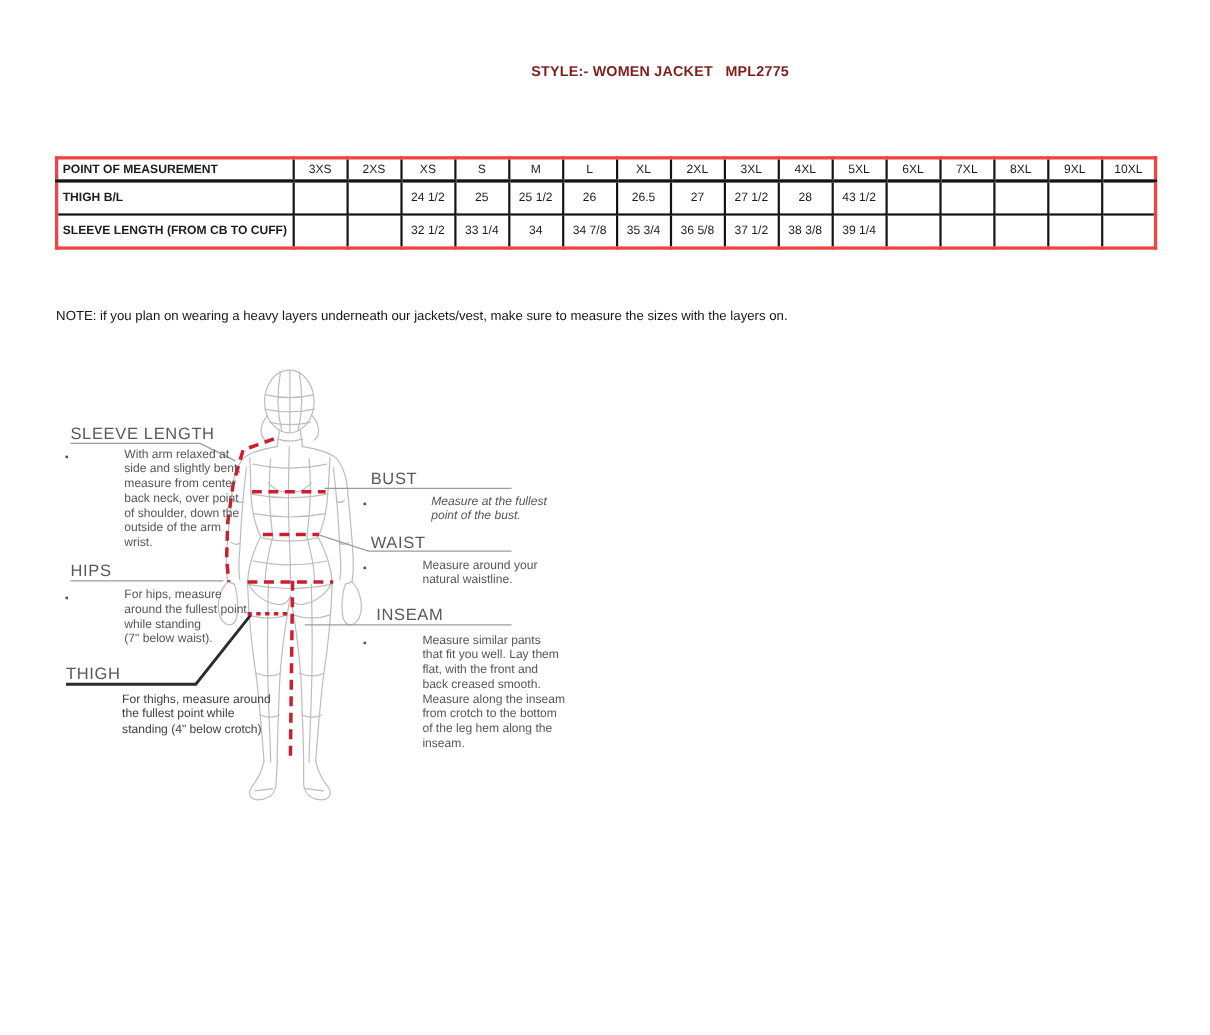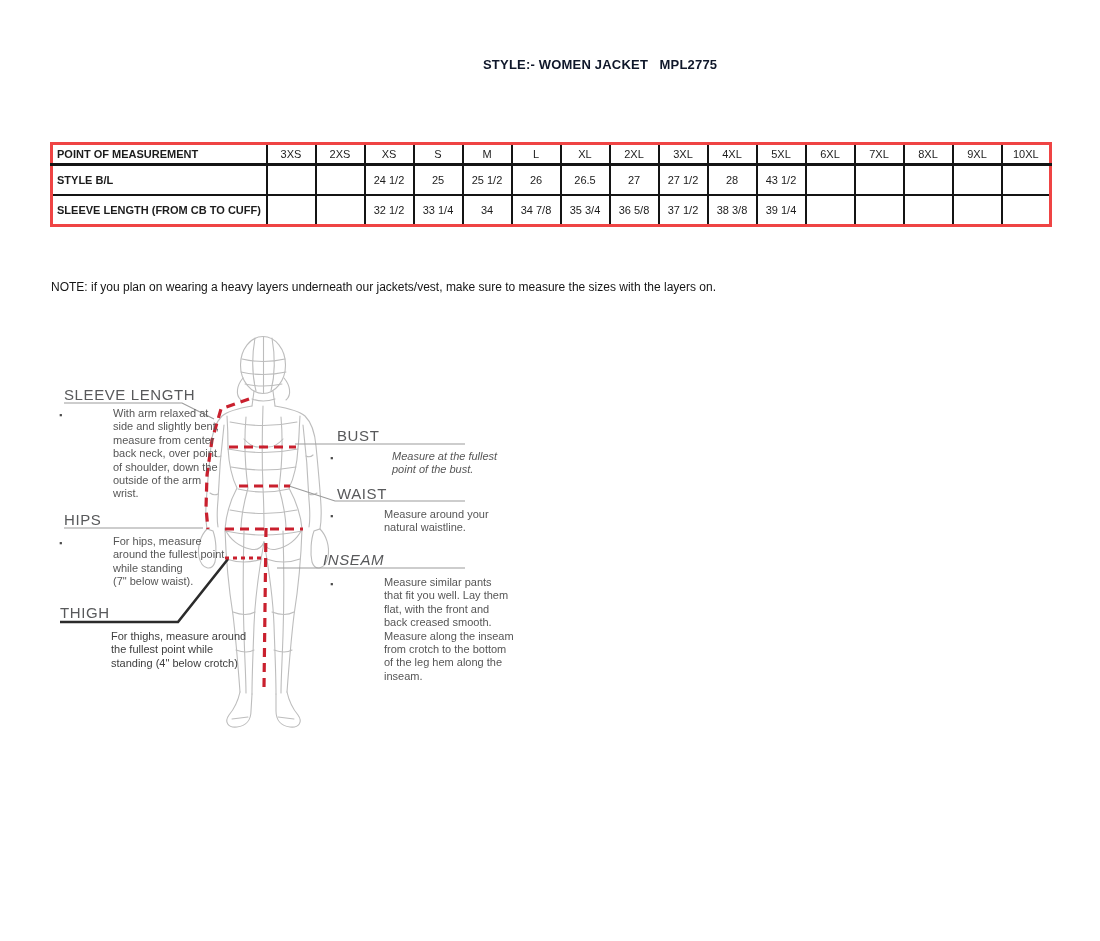--- a/index.html
+++ b/index.html
@@ -1,21 +1,21 @@
 <!DOCTYPE html>
 <html><head>
 <meta charset="utf-8">
 <style>
   html,body{margin:0;padding:0;}
   body{
     width:1100px;height:941px;background:#ffffff;position:relative;
     font-family:"Liberation Sans",sans-serif;color:#111;overflow:hidden;
   }
   .abs{position:absolute;}
-  #title{left:483px;top:57px;font-weight:bold;font-size:13px;letter-spacing:.2px;white-space:pre;color:#0f172a;text-align:right;}
+  #title{left:483px;top:57px;font-weight:bold;font-size:13px;letter-spacing:.2px;white-space:pre;color:#7f1d1d;text-align:right;}
   
   #size-table{position:absolute;left:50px;top:142px;width:999px;border-collapse:collapse;table-layout:fixed;border:3px solid #ef4444;}
   #size-table th,#size-table td{
     border:2px solid #141414;font-size:11px;text-align:center;padding:0;
     overflow:hidden;white-space:nowrap;color:#1c1c1c;
   }
   #size-table th{font-weight:normal;height:18px;border-bottom:3px solid #141414;}
   #size-table td{height:28px;font-weight:normal;}
   #size-table .rowlabel{text-align:left;padding-left:4px;font-weight:bold;}
   #note{left:51px;top:280px;font-weight:normal;font-size:12px;color:#151515;}
@@ -65,21 +65,21 @@
     <th>3XL</th>
     <th>4XL</th>
     <th>5XL</th>
     <th>6XL</th>
     <th>7XL</th>
     <th>8XL</th>
     <th>9XL</th>
     <th>10XL</th>
   </tr>
   <tr>
-    <td class="rowlabel">STYLE B/L</td>
+    <td class="rowlabel">THIGH B/L</td>
     <td></td>
     <td></td>
     <td>24 1/2</td>
     <td>25</td>
     <td>25 1/2</td>
     <td>26</td>
     <td>26.5</td>
     <td>27</td>
     <td>27 1/2</td>
     <td>28</td>
@@ -225,21 +225,21 @@
 <div class="dg-head" style="left:337px;top:427px;">BUST</div>
 <span class="bullet" style="left:330px;top:454px;">▪</span>
 <div class="dg-text" style="left:349px;top:450px;width:135px;font-style:italic;">Measure at the fullest
 point of the bust.</div>
 
 <div class="dg-head" style="left:337px;top:485px;">WAIST</div>
 <span class="bullet" style="left:330px;top:512px;">▪</span>
 <div class="dg-text" style="left:341px;top:508px;width:135px;">Measure around your
 natural waistline.</div>
 
-<div class="dg-head" style="left:323px;top:551px;font-style:italic;">INSEAM</div>
+<div class="dg-head" style="left:342px;top:551px;">INSEAM</div>
 <span class="bullet" style="left:330px;top:580px;">▪</span>
 <div class="dg-text" style="left:341px;top:576px;width:140px;">Measure similar pants
 that fit you well. Lay them
 flat, with the front and
 back creased smooth.
 Measure along the inseam
 from crotch to the bottom
 of the leg hem along the
 inseam.</div>
 

